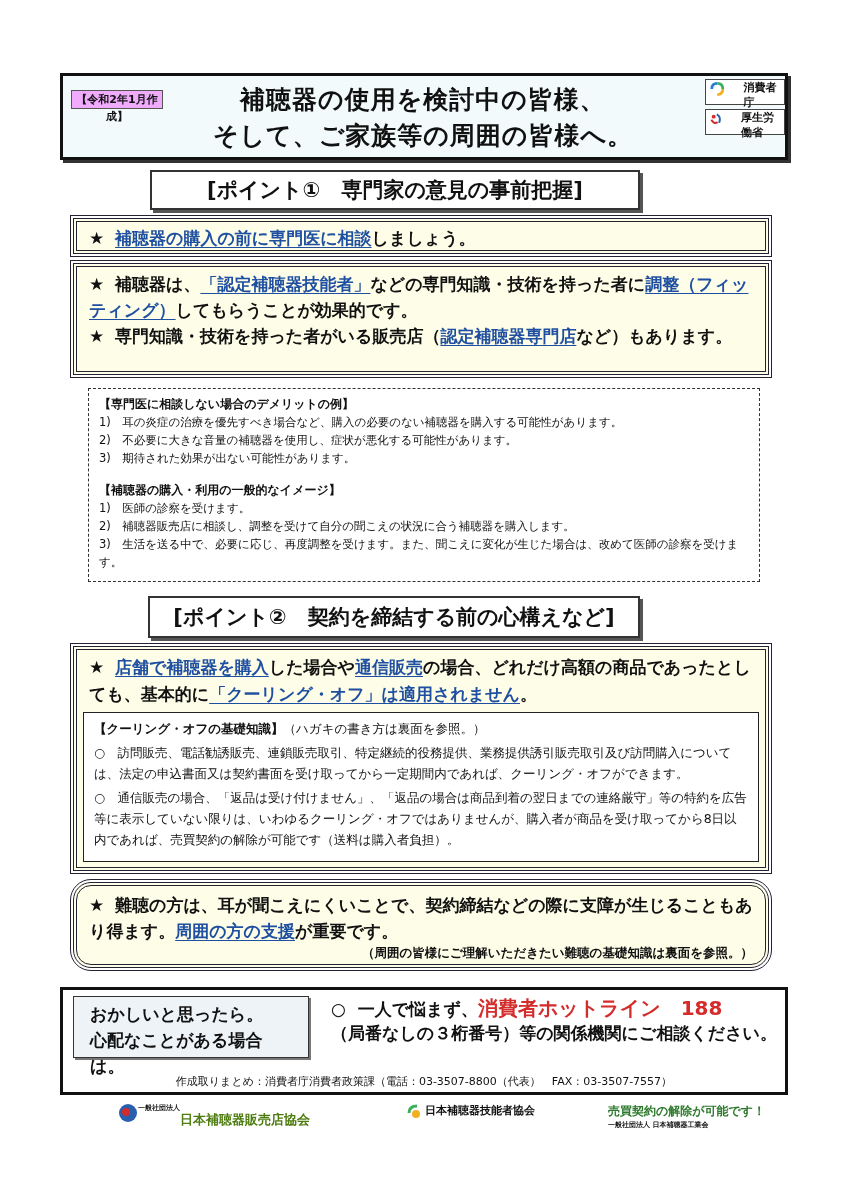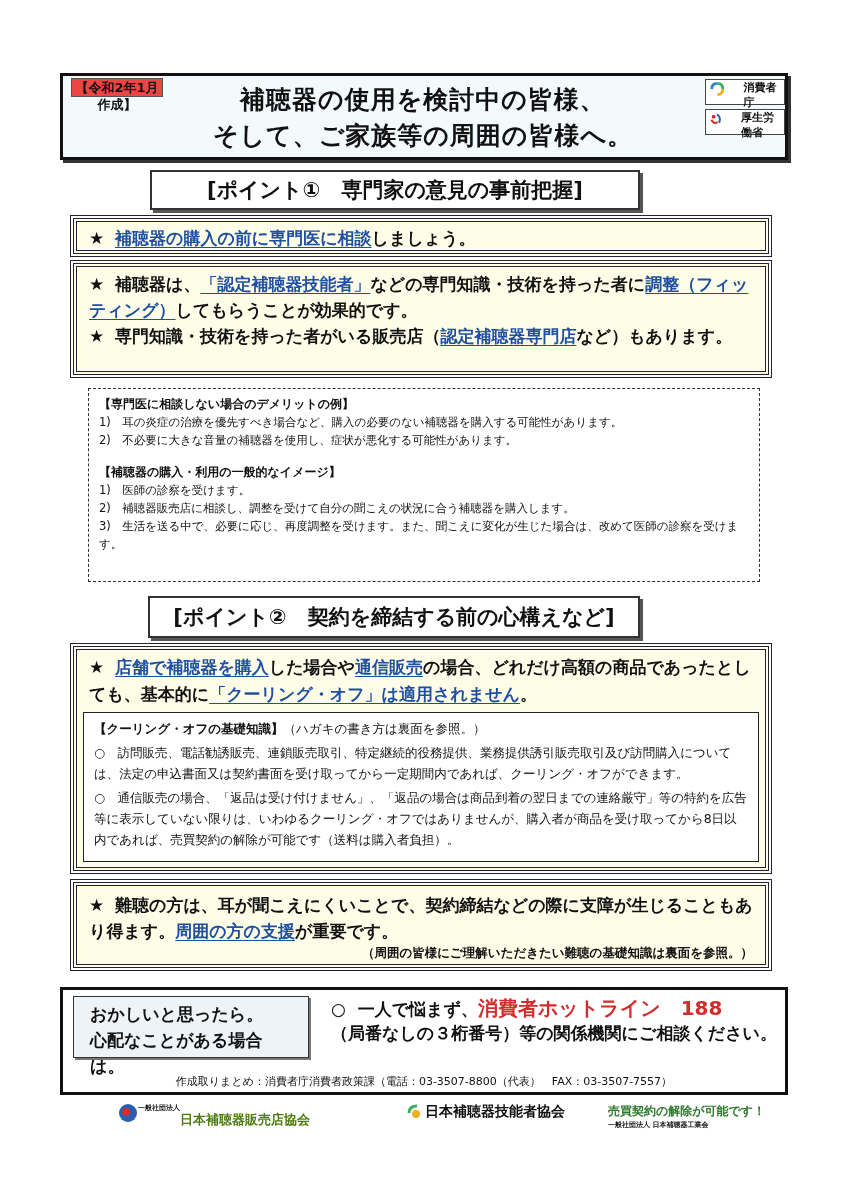--- a/index.html
+++ b/index.html
@@ -11,23 +11,23 @@
     .abs { position: absolute; box-sizing: border-box; }
     .link { color: #1f4fa0; text-decoration: underline; text-underline-offset: 3px; }
 
     
     .header {
       left: 60px; top: 73px; width: 728px; height: 87px;
       background: #f2fafc; border: 3px solid #111;
       box-shadow: 3px 3px 0 #333;
     }
     .date-tag {
-      left: 8px; top: 2px; width: 92px; height: 19px;
-      border: 1px solid #555; background: #ef4444;
-      font-size: 13px; font-weight: bold; text-align: center; line-height: 17px;
+      left: 8px; top: 14px; width: 92px; height: 19px;
+      border: 1px solid #555; background: #f0abfc;
+      font-size: 11px; font-weight: bold; text-align: center; line-height: 17px;
     }
     .header-title {
       left: 100px; top: 6px; width: 520px; text-align: center;
       font-size: 25px; font-weight: bold; line-height: 36px; letter-spacing: 1px;
     }
     .logo-box {
       width: 80px; height: 26px; background: #fff; border: 1px solid #444;
       display: flex; align-items: flex-start; gap: 18px; padding-left: 3px;
       font-size: 11px; font-weight: bold;
     }
@@ -65,21 +65,21 @@
     
     .box3 { left: 73px; top: 646px; width: 696px; height: 225px; padding: 0; }
     .box3-main { font-size: 17px; font-weight: bold; line-height: 27px; padding: 4px 12px 4px 12px; }
     .inner-white {
       position: absolute; left: 6px; top: 62px; width: 676px; height: 150px;
       background: #fff; border: 1.5px solid #222; padding: 5px 10px;
       font-size: 12.5px; line-height: 21px; box-sizing: border-box;
     }
     .inner-white .sub-head { font-weight: bold; }
 
-    .box4 { left: 73px; top: 882px; width: 696px; height: 86px; font-size: 17px; font-weight: bold; padding: 6px 12px; line-height: 26px; }
+    .box4 { left: 73px; top: 882px; width: 696px; height: 86px; font-size: 17px; font-weight: bold; padding: 6px 12px; line-height: 26px; border-radius: 18px; }
     .box4 .note { text-align: right; font-size: 12.5px; font-weight: bold; line-height: 18px; }
 
     
     .bottom-box {
       left: 60px; top: 987px; width: 728px; height: 108px;
       border: 3px solid #111; background: #fff;
     }
     .worry {
       left: 10px; top: 6px; width: 236px; height: 62px;
       background: #eef3f8; border: 1.5px solid #333;
@@ -90,21 +90,21 @@
       left: 268px; top: 6px; width: 452px; font-size: 17px; font-weight: bold; line-height: 24px;
     }
     .red { color: #d42b2b; font-size: 20px; }
     .credit {
       left: 0; top: 84px; width: 100%; text-align: center; font-size: 11px;
     }
 
     
     .footer-logo { top: 1103px; height: 24px; display: flex; gap: 0; font-weight: bold; }
     .fl1 { left: 118px; font-size: 13px; }
-    .fl2 { left: 405px; font-size: 14px; }
+    .fl2 { left: 405px; font-size: 11px; }
     .fl3 { left: 608px; font-size: 11px; flex-direction: column; align-items: flex-start; gap: 0; }
     .fl3 .big { font-size: 12px; color: #2d7a2d; }
     .fl3 .small { font-size: 7px; }
   </style>
 </head>
 <body>
 
 <div class="abs header">
   <div class="abs date-tag">【令和2年1月作成】</div>
   <div class="abs header-title">
@@ -141,20 +141,21 @@
   </div>
   <div>
     <span class="star">★</span><span>専門知識・技術を持った者がいる販売店（</span><span class="link">認定補聴器専門店</span><span>など）もあります。</span>
   </div>
 </div>
 
 <div class="abs dashed">
   <div class="sub-head">【専門医に相談しない場合のデメリットの例】</div>
   <div>1)　耳の炎症の治療を優先すべき場合など、購入の必要のない補聴器を購入する可能性があります。</div>
   <div>2)　不必要に大きな音量の補聴器を使用し、症状が悪化する可能性があります。</div>
+  <div>3)　期待された効果が出ない可能性があります。</div>
   <div class="gap"></div>
   <div class="sub-head">【補聴器の購入・利用の一般的なイメージ】</div>
   <div>1)　医師の診察を受けます。</div>
   <div>2)　補聴器販売店に相談し、調整を受けて自分の聞こえの状況に合う補聴器を購入します。</div>
   <div>3)　生活を送る中で、必要に応じ、再度調整を受けます。また、聞こえに変化が生じた場合は、改めて医師の診察を受けます。</div>
 </div>
 
 <div class="abs point-head ph2">[ポイント②　契約を締結する前の心構えなど]</div>
 
 <div class="abs dbox box3">

